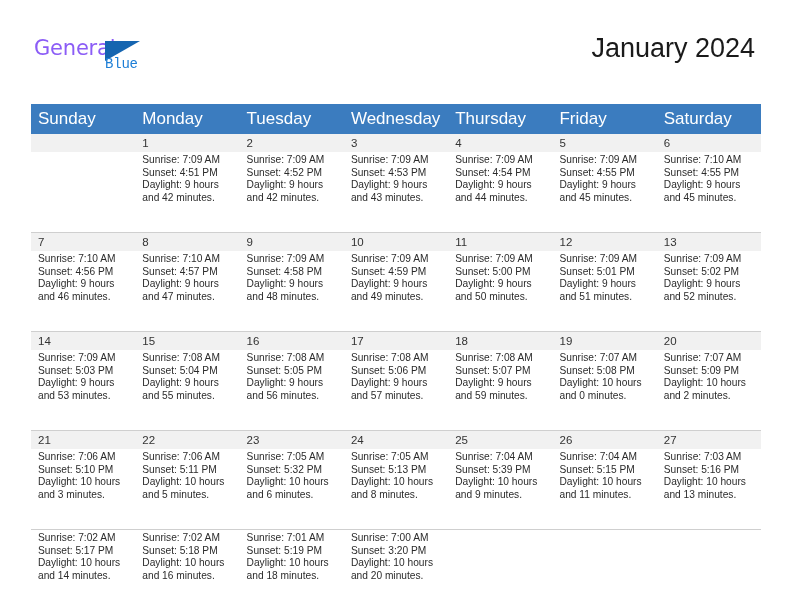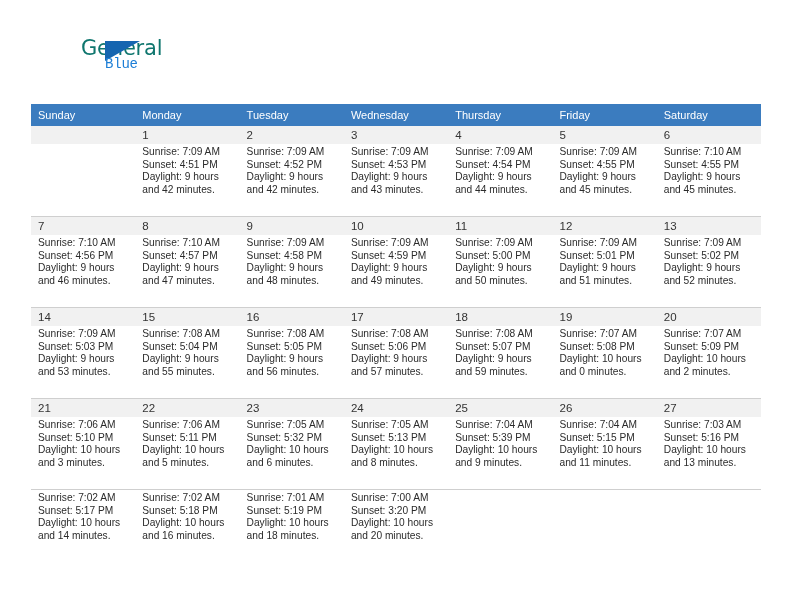--- a/index.html
+++ b/index.html
@@ -35,23 +35,22 @@
     top: 36px;
     width: 130px;
     height: 48px;
   }
   .logo-general {
     position: absolute;
     left: 0;
     top: 0;
     font-size: 21px;
     letter-spacing: -0.2px;
-    color: #0f766e;
+    color: #8b5cf6;
     font-family: "DejaVu Sans", sans-serif;
-    margin-left: 47px;
   }
   .logo-blue {
     position: absolute;
     left: 71px;
     top: 20px;
     font-size: 14px;
     letter-spacing: -0.2px;
     color: #1c7ed6;
     font-family: Liberation Mono, monospace;
   }
@@ -91,40 +90,40 @@
     width: 730px;
   }
   .cal-table {
     width: 730px;
     border-collapse: collapse;
     table-layout: fixed;
   }
   .cal-table th {
     background: #3b7cbf;
     color: #ffffff;
-    font-size: 11px;
+    font-size: 17px;
     font-weight: normal;
     text-align: left;
     padding: 5px 0 5px 7px;
     height: 11px;
   }
   .daynum-row td {
     background: #f1f1f1;
     font-size: 11.5px;
     color: #333333;
     padding: 3px 0 3px 7px;
     height: 12px;
     vertical-align: top;
   }
   .info-row td {
     background: #ffffff;
     font-size: 10.2px;
     line-height: 12.6px;
     color: #2b2b2b;
-    padding: 2px 4px 8px 7px;
+    padding: 2px 4px 16px 7px;
     height: 62px;
     vertical-align: top;
   }
   .info-row.last td {
     border-bottom: none;
   }
   .week-sep td {
     height: 1px;
     padding: 0;
     background: #cfcfcf;
@@ -140,20 +139,21 @@
 <body>
 
 <div class="page">
 
   <div class="header">
     <div class="logo">
       <span class="logo-general">General</span>
       <span class="logo-triangle"></span>
       <span class="logo-blue">Blue</span>
     </div>
+    <div class="title">January 2024</div>
   </div>
 
   <div class="calendar">
     <table class="cal-table">
       <colgroup>
         <col style="width:104.3px">
           <col style="width:104.3px">
           <col style="width:104.3px">
         <col style="width:104.3px">
           <col style="width:104.3px">

